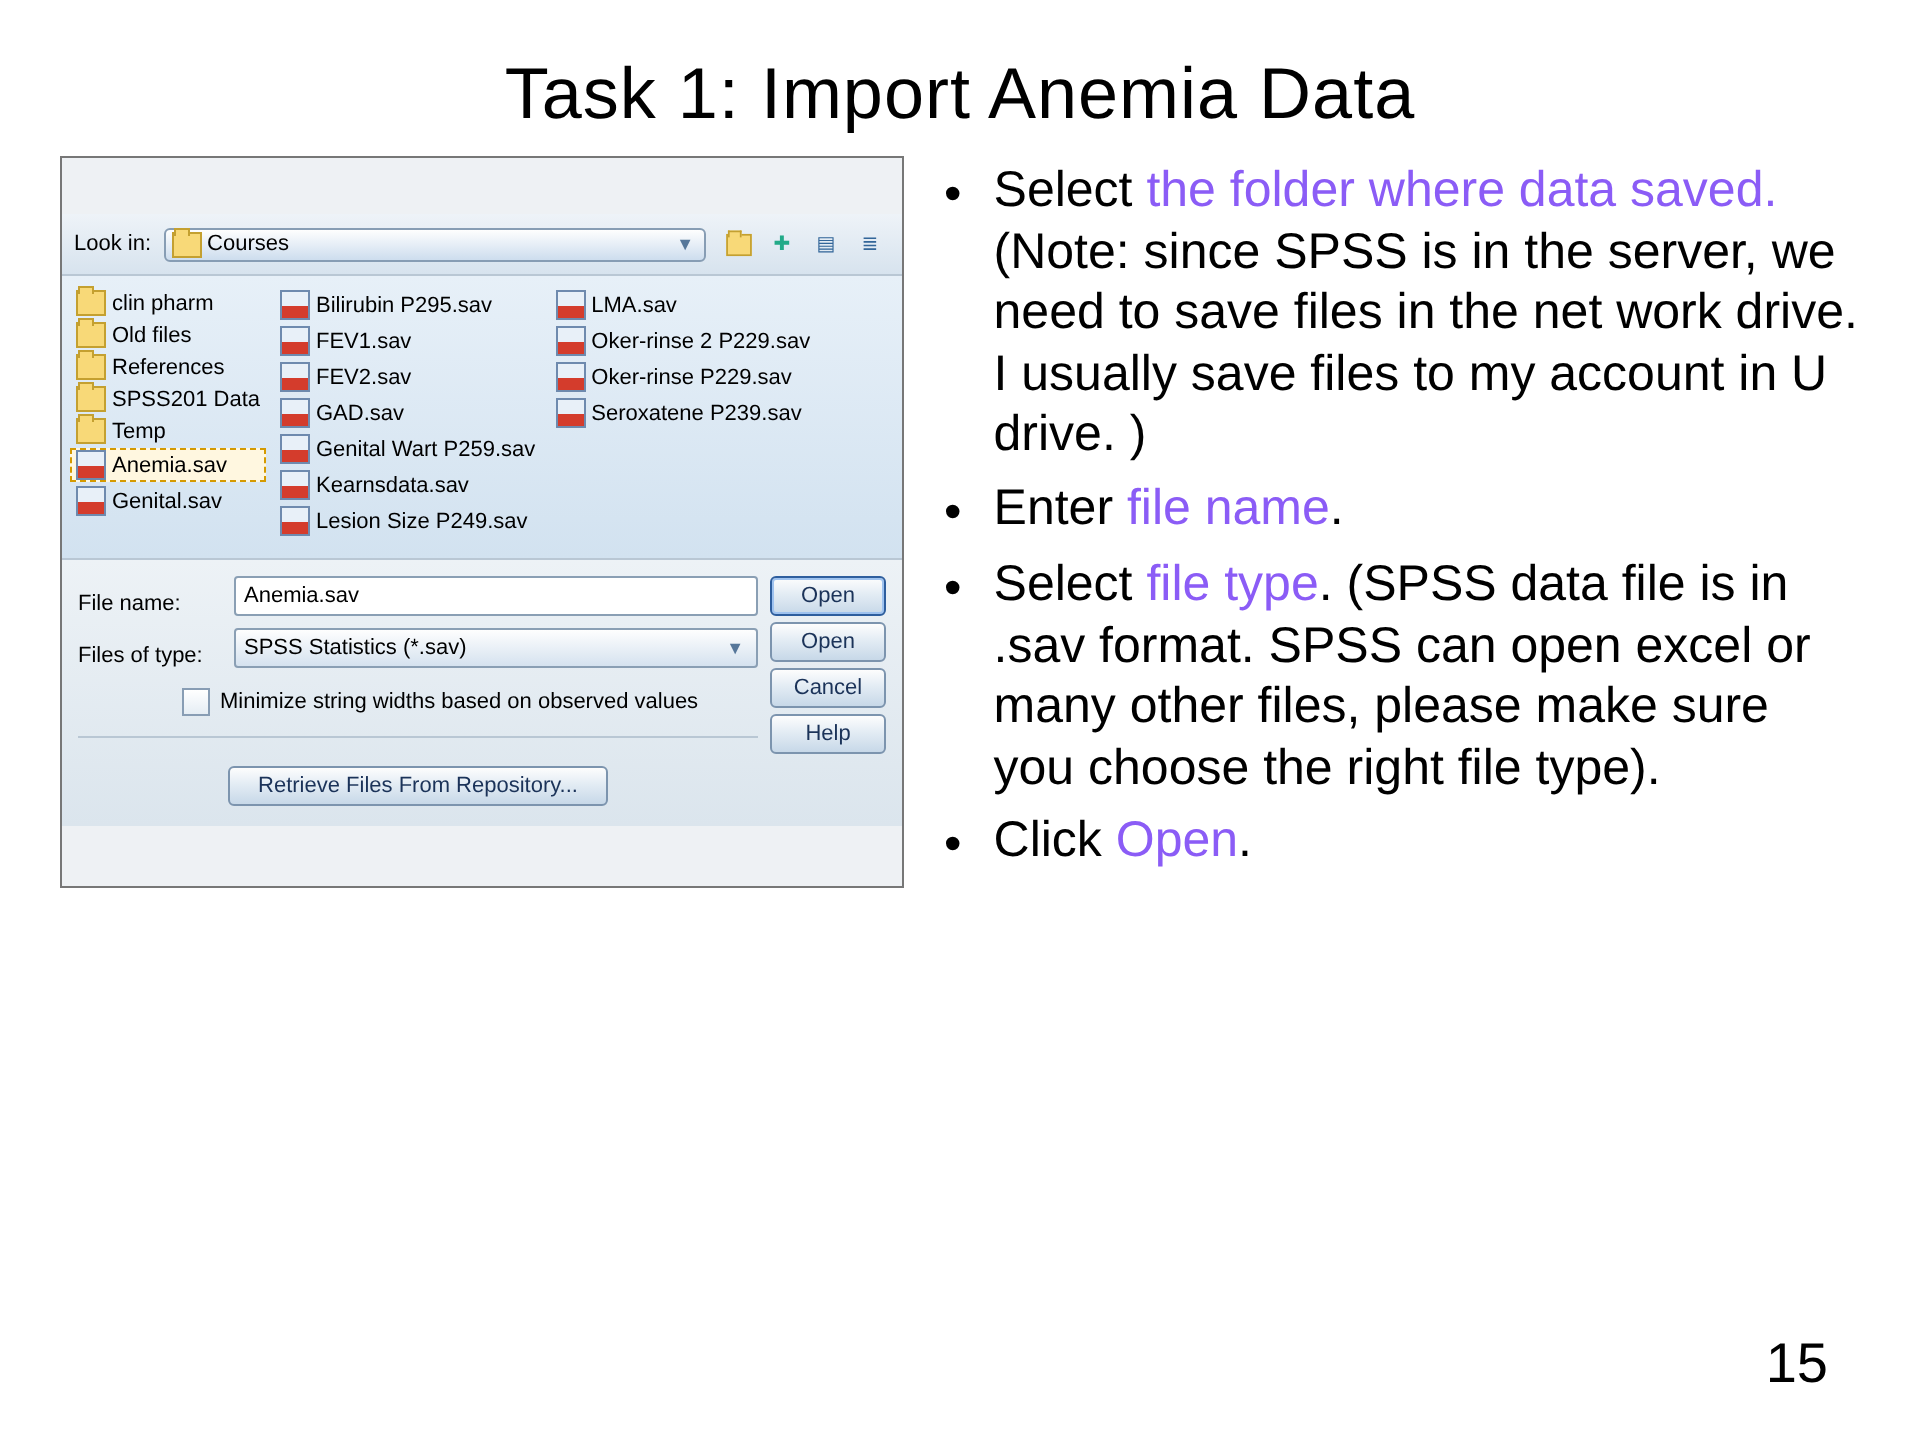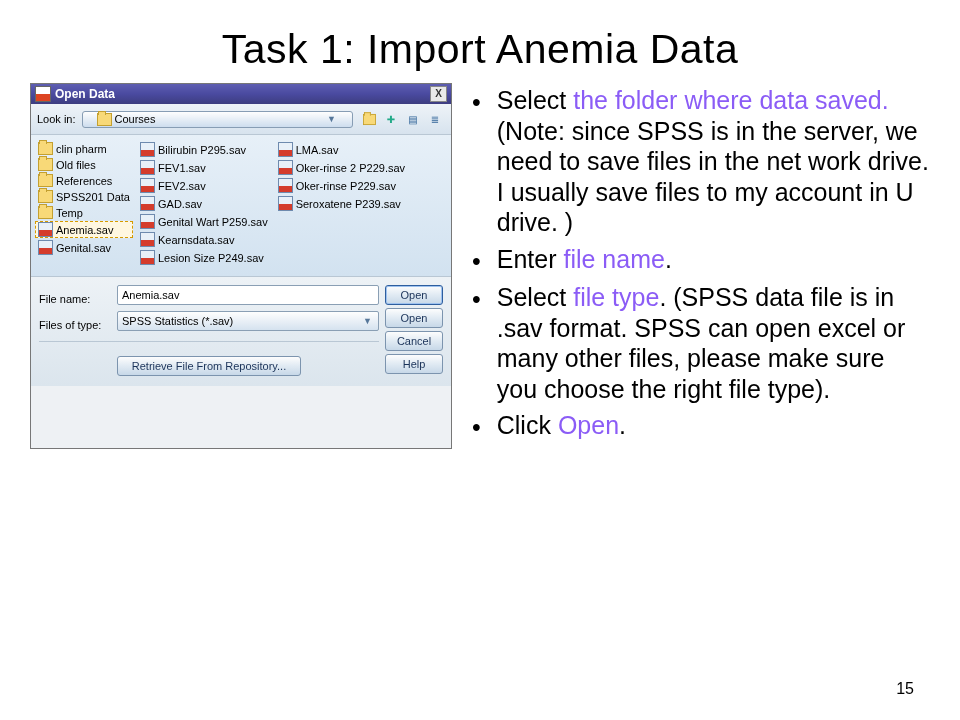--- a/index.html
+++ b/index.html
@@ -12,21 +12,21 @@
     color: #000;
     overflow: hidden;
   }
   .slide {
     position: relative;
     width: 960px;
     height: 720px;
     box-sizing: border-box;
   }
   .title {
-    font-size: 41px;
+    font-size: 36px;
     font-weight: 400;
     text-align: center;
     padding-top: 26px;
     padding-bottom: 10px;
     letter-spacing: 0.5px;
   }
   .content {
     display: flex;
     flex-direction: row;
     padding: 0 30px;
@@ -70,29 +70,30 @@
     background: linear-gradient(to bottom, #fff 0%, #fff 50%, #d42 50%, #d42 100%);
     border: 1px solid #666;
   }
   .toolbar {
     display: flex;
     align-items: center;
     padding: 5px 6px;
     gap: 6px;
     border-bottom: 1px solid #b9c7d4;
     background: linear-gradient(to bottom, #eef3f8, #d7e3ee);
+    margin-top: 28px;
   }
   .look-in-select {
     flex: 1;
     display: flex;
     align-items: center;
     background: linear-gradient(to bottom, #fefefe, #cdddee);
     border: 1px solid #879db4;
     border-radius: 3px;
-    padding: 1px 14px;
+    padding: 1px 3px;
     gap: 3px;
     min-width: 0;
   }
   .look-in-select .dd-arrow {
     font-size: 9px;
     color: #56779a;
     padding: 0 2px;
   }
   .folder-icon {
     display: inline-block;
@@ -211,38 +212,32 @@
     padding-top: 2px;
   }
   .bullets ul { margin: 0; padding: 0; list-style: none; }
   .bullets li { display: flex; gap: 16px; margin-bottom: 6px; }
   .bullets li .dot { flex: 0 0 auto; padding-top: 2px; }
   .red { color: #8b5cf6; }
   .pagenum {
     position: absolute;
     right: 46px;
     bottom: 22px;
-    font-size: 16px;
+    font-size: 28px;
   }
 </style>
 </head>
 <body>
 
 <div class="slide">
   <div class="title">Task 1: Import Anemia Data</div>
 
   <div class="content">
 
     <div class="dialog-wrap">
-      <div class="titlebar">
-        <span class="app-icon"></span>
-        <span>Open Data</span>
-        <span class="spacer"></span>
-        <span class="close-x">X</span>
-      </div>
 
       <div class="toolbar">
         <span>Look in:</span>
         <div class="look-in-select">
           <span class="folder-icon"></span>
           <span>Courses</span>
           <span class="spacer" style="flex:1"></span>
           <span class="dd-arrow">▼</span>
         </div>
         <div class="tool-icons">
@@ -344,23 +339,27 @@
               <span>Anemia.sav</span>
             </div>
           </div>
           <div class="field-row">
             <span class="field-label">Files of type:</span>
             <div class="combo-input">
               <span>SPSS Statistics (*.sav)</span>
               <span class="dd-arrow">▼</span>
             </div>
           </div>
+          <div class="chk-row">
+            <span class="chk"></span>
+            <span>Minimize string widths based on observed values</span>
+          </div>
           <div class="hr"></div>
           <div class="retrieve-row">
-            <div class="xp-btn wide">Retrieve File From Repository...</div>
+            <div class="xp-btn wide">Retrieve Files From Repository...</div>
           </div>
         </div>
         <div class="lower-right">
           <div class="xp-btn default">Open</div>
           <div class="xp-btn">Open</div>
           <div class="xp-btn">Cancel</div>
           <div class="xp-btn">Help</div>
         </div>
       </div>
     </div>

